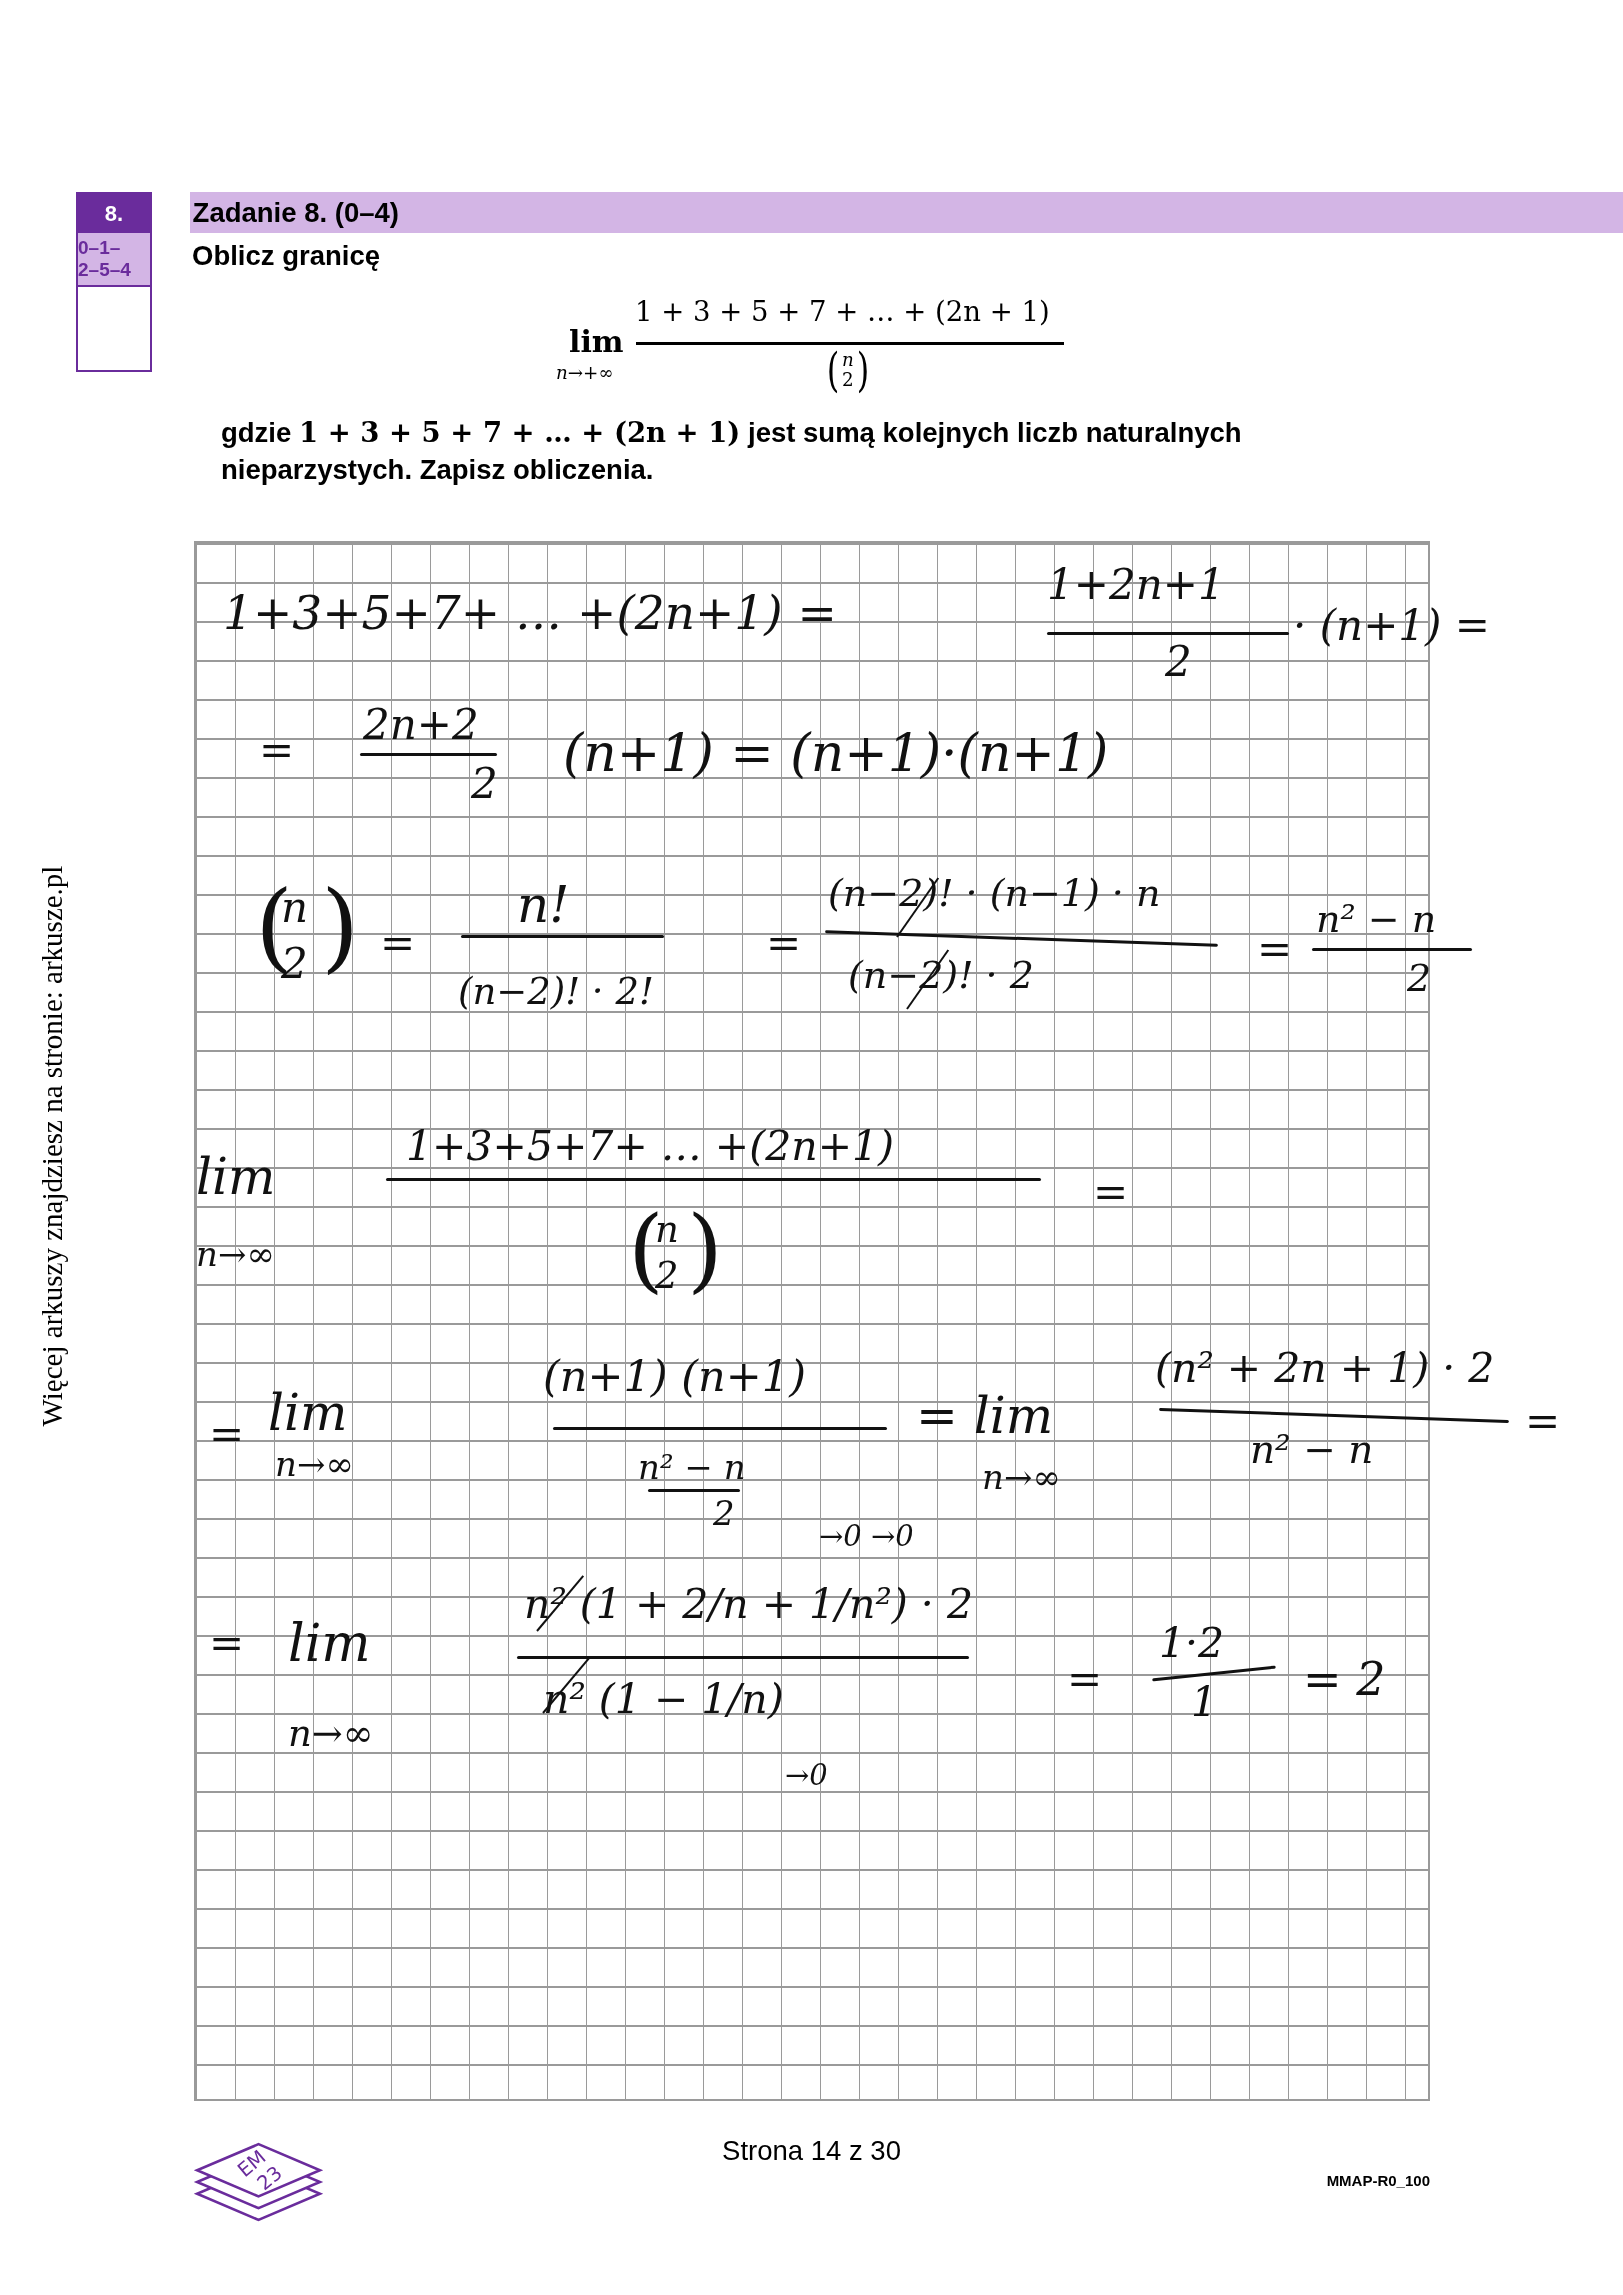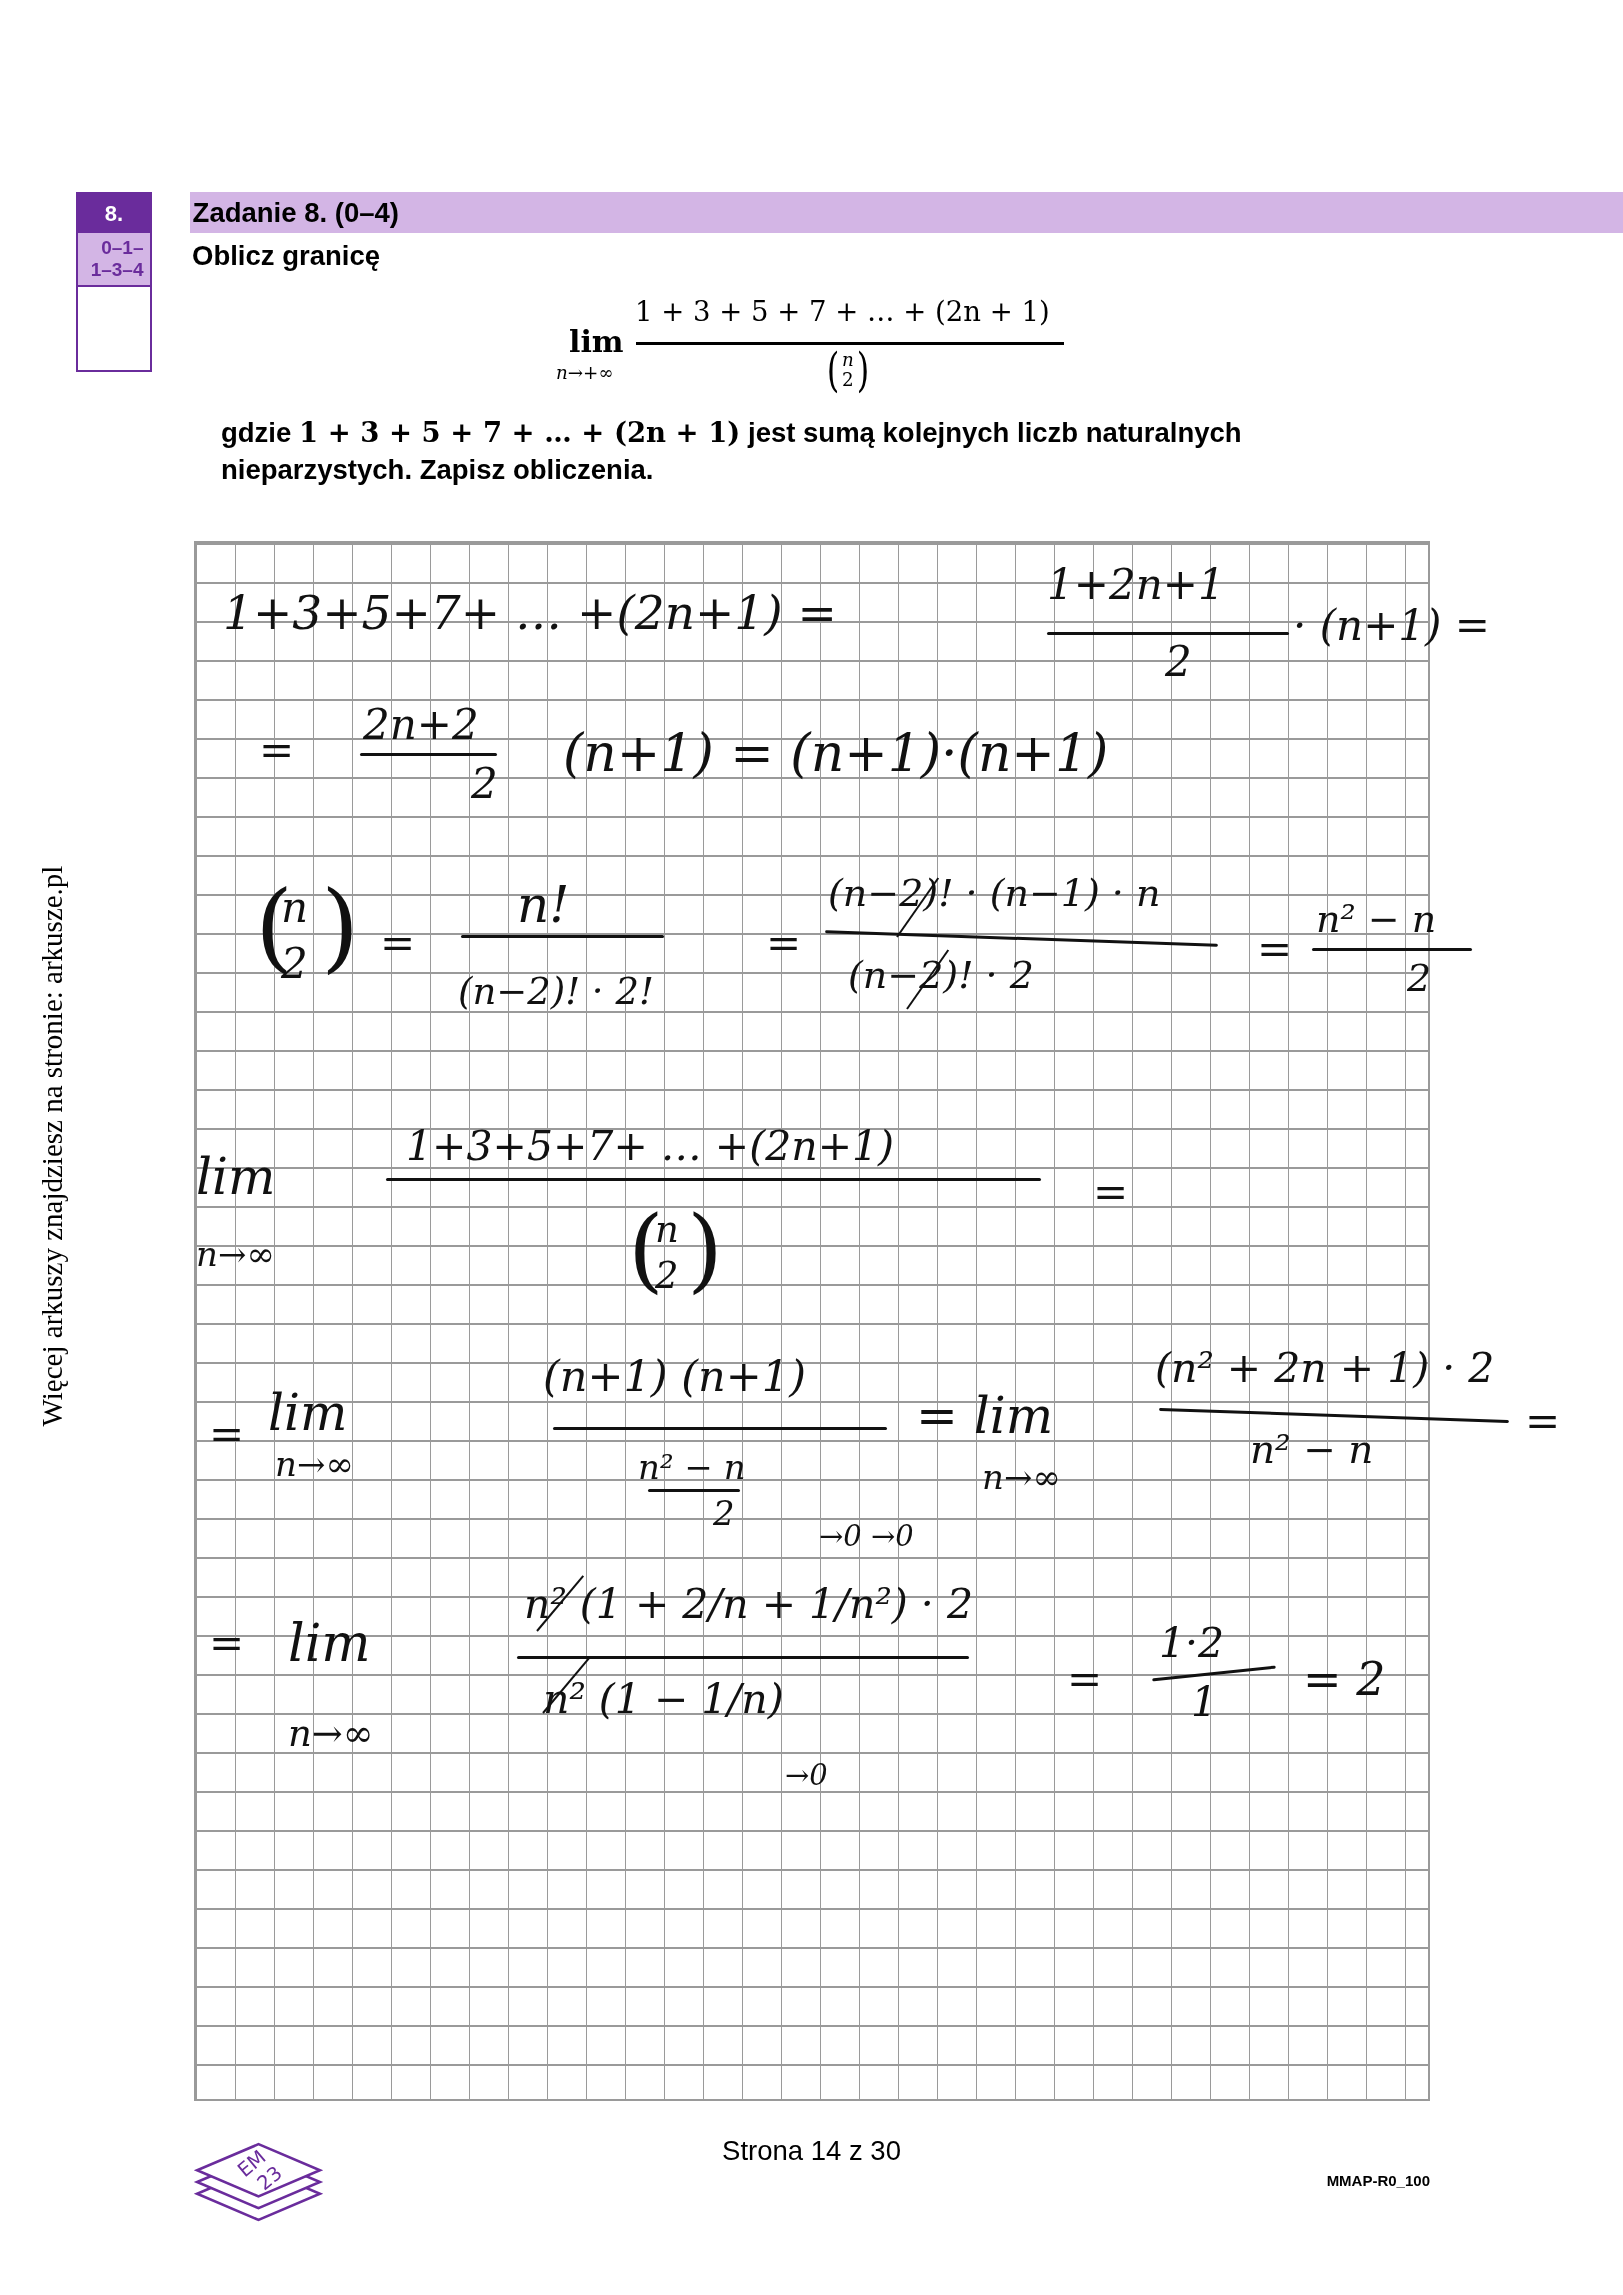--- a/index.html
+++ b/index.html
@@ -4,21 +4,21 @@
 <style>
   html,body{margin:0;padding:0;background:#ffffff;}
   body{width:1623px;height:2295px;position:relative;overflow:hidden;font-family:"Liberation Sans",sans-serif;color:#000;}
   .abs{position:absolute;}
   
   .side{left:19.6px;top:818px;width:65px;height:655px;}
   .side span{position:absolute;left:50%;top:50%;transform:translate(-50%,-50%) rotate(-90deg);white-space:nowrap;font-family:"Liberation Serif",serif;font-size:29px;color:#000;}
   
   .score{left:76px;top:192px;width:76px;height:180px;border:2.6px solid #6a2c9c;box-sizing:border-box;background:#fff;}
   .score .num{height:39px;background:#6a2c9c;color:#fff;font-weight:bold;font-size:22px;display:flex;align-items:center;justify-content:center;}
-  .score .pts{height:54px;background:#d3b5e5;color:#6a2c9c;font-weight:bold;font-size:19px;line-height:22px;text-align:right;padding:3.9px 6.5px 0 0;box-sizing:border-box;border-bottom:2.6px solid #6a2c9c;}
+  .score .pts{height:54px;background:#d3b5e5;color:#6a2c9c;font-weight:bold;font-size:19px;line-height:22px;text-align:left;padding:3.9px 6.5px 0 0;box-sizing:border-box;border-bottom:2.6px solid #6a2c9c;}
   
   .hdr{left:190px;top:192px;width:1466px;height:41px;background:#d3b5e5;}
   .hdr span{position:absolute;left:2.6px;top:5.2px;font-weight:bold;font-size:27.5px;}
   .instr{left:192px;top:240px;font-weight:bold;font-size:27.5px;}
   
   .formula{left:556px;top:295px;width:511px;height:98px;font-family:"DejaVu Serif",serif;}
   .lim{position:absolute;left:13px;top:29px;font-weight:bold;font-size:30px;}
   .limsub{position:absolute;left:0px;top:67px;font-size:18.3px;font-style:italic;}
   .fnum{position:absolute;left:79px;top:0px;font-size:27.5px;white-space:nowrap;}
   .fbar{position:absolute;left:80px;top:47px;width:428px;height:2.6px;background:#000;}
@@ -45,21 +45,21 @@
 <body>
 
 <div class="abs side">
     <span>Więcej arkuszy znajdziesz na stronie: arkusze.pl</span>
   </div>
 
 <div class="abs score">
   <div class="num">8.</div>
   <div class="pts">
     <div>0–1–</div>
-    <div>1–3–4</div>
+    <div>2–5–4</div>
   </div>
   <div style="height:82px;"></div>
 </div>
 
 <div class="abs hdr">
     <span>Zadanie 8. (0–4)</span>
   </div>
 <div class="abs instr">Oblicz granicę</div>
 
 <div class="abs formula">

